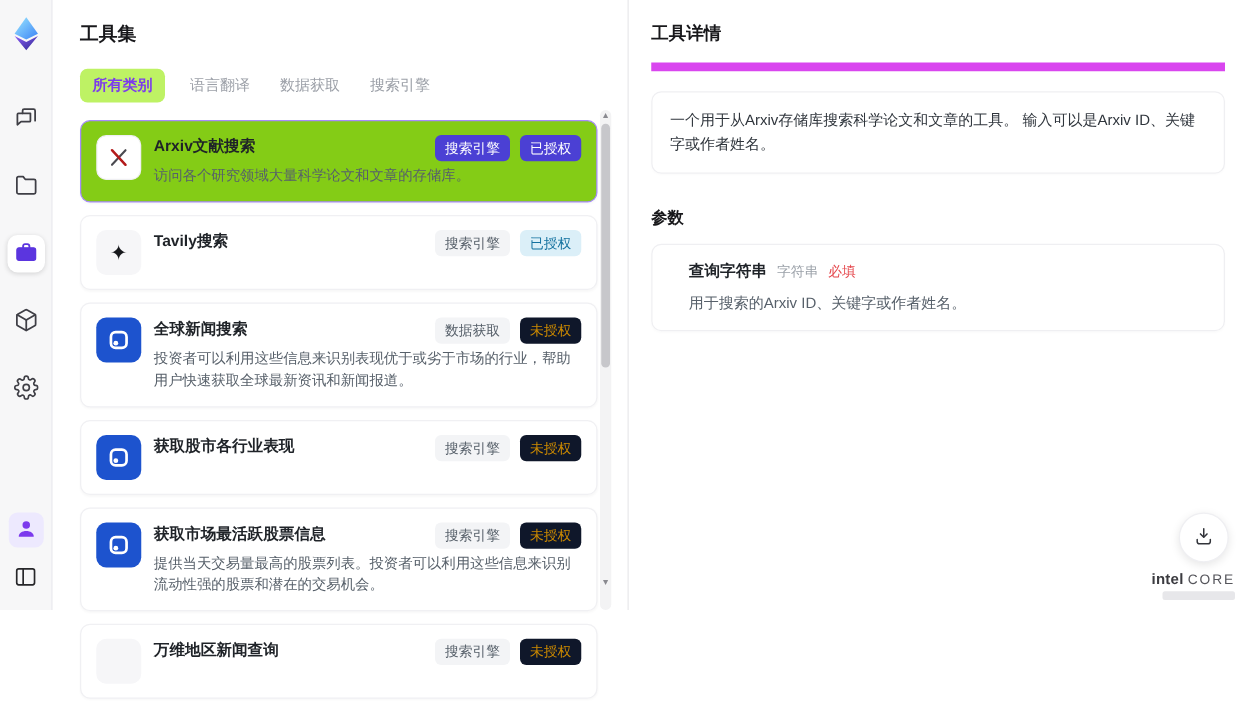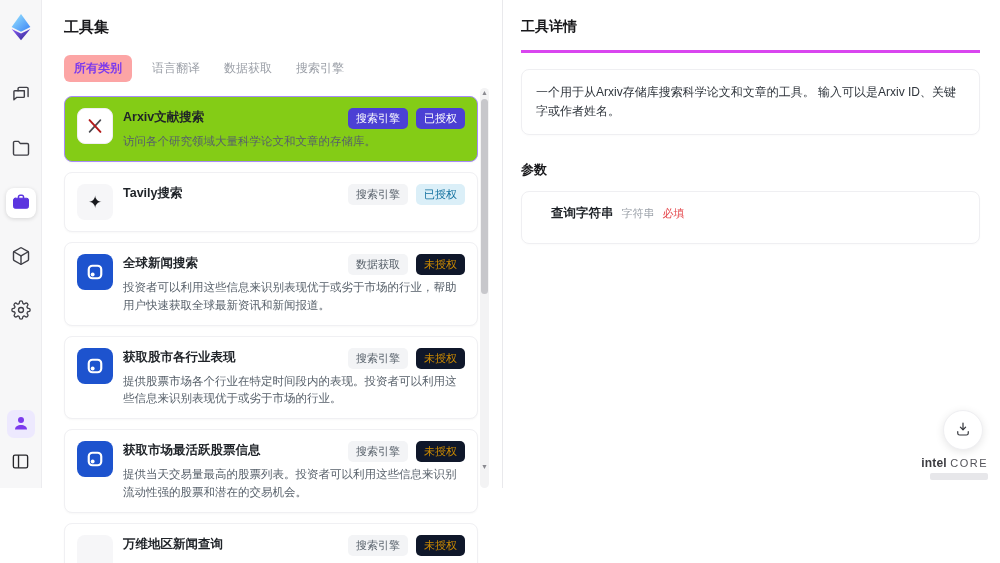--- a/index.html
+++ b/index.html
@@ -23,21 +23,21 @@
                display:flex; align-items:center; justify-content:center; border:none; cursor:pointer; }
   .user-chip svg { width:18px; height:18px; fill:#7C3AED; }
   .panel-btn { border:none; background:transparent; cursor:pointer; }
   .panel-btn svg { width:19px; height:19px; stroke:#27272A; fill:none; stroke-width:1.7; }
 
   
   .list-col { width:461px; flex:none; border-right:1px solid #E9E9EC; padding:18px 0 0 22px; position:relative; }
   .page-title { font-size:15px; font-weight:700; color:#18181B; margin-bottom:18px; }
   .tabs { display:flex; align-items:center; gap:16px; margin-bottom:14px; }
   .tab { font-size:12px; color:#9CA0A8; padding:5px 4px; border-radius:6px; cursor:pointer; }
-  .tab.active { background:#fca5a5; color:#7C3AED; padding:5px 10px; font-weight:600; }
+  .tab.active { background:#bef264; color:#7C3AED; padding:5px 10px; font-weight:600; }
 
   .cards { width:414px; }
   .card { display:flex; gap:10px; border:1px solid #F0F0F3; background:#fff; border-radius:8px;
           padding:11px 12px; margin-bottom:10px; box-shadow:0 1px 2px rgba(0,0,0,.03); cursor:pointer; }
   .card.selected { border:1.5px solid #A78BFA; background:#84cc16; }
   .tool-icon { width:36px; height:36px; border-radius:8px; flex:none; display:flex;
                align-items:center; justify-content:center; }
   .icon-arxiv { background:#fff; border:1px solid #EFEFF2; }
   .icon-tavily { background:#F6F6F8; color:#17181C; font-size:17px; }
   .icon-news { background:#1D53CE; }
@@ -55,21 +55,21 @@
 
   
   .scrollbar { position:absolute; top:88px; bottom:0; right:13px; width:9px; background:#F3F3F4; border-radius:5px; }
   .sb-thumb { position:absolute; top:11px; left:1px; width:7px; height:195px; background:#C7C7CB; border-radius:4px; }
   .sb-arrow { position:absolute; left:0; width:9px; font-size:7px; color:#8A8A90; text-align:center; line-height:10px; }
   .sb-arrow.up { top:0; } .sb-arrow.down { bottom:16px; }
 
   
   .detail-col { flex:1; padding:18px 20px 0 18px; }
   .detail-title { font-size:14px; font-weight:700; color:#18181B; padding-bottom:14px;
-                  border-bottom:3px solid #d946ef; margin-bottom:16px;font-family:Liberation Serif, serif; }
+                  border-bottom:7px solid #d946ef; margin-bottom:16px;font-family:Liberation Serif, serif; }
   .section-h { font-size:13px; font-weight:700; color:#18181B; margin-bottom:12px; }
   .info-box { border:1px solid #EFEFF2; border-radius:8px; padding:13px 14px; font-size:12px;
               color:#2F353C; line-height:1.6; margin-bottom:26px; box-shadow:0 1px 2px rgba(0,0,0,.02); }
   .param-box { border:1px solid #EFEFF2; border-radius:8px; padding:13px 29px; margin-bottom:10px;
                box-shadow:0 1px 2px rgba(0,0,0,.02); }
   .param-head { display:flex; align-items:baseline; gap:8px; margin-bottom:8px; }
   .param-name { font-size:12.5px; font-weight:700; color:#1F2328; }
   .param-type { font-size:11px; color:#9AA0A8; }
   .param-req  { font-size:11px; color:#E5484D; }
   .param-desc { font-size:12px; color:#57606A; }
@@ -222,21 +222,20 @@
             </svg>
           </span>
           <div class="tool-main">
             <div class="tool-head">
               <span class="tool-name">获取股市各行业表现</span>
               <span class="tool-badges">
                 <span class="badge badge-gray">搜索引擎</span>
                 <span class="badge badge-amber">未授权</span>
               </span>
             </div>
-            <div class="tool-desc">提供股票市场各个行业在特定时间段内的表现。投资者可以利用这些信息来识别表现优于或劣于市场的行业。</div>
           </div>
         </div>
         <div class="card">
           <span class="tool-icon icon-news">
             <svg viewBox="0 0 24 24" width="20" height="20">
               <rect x="4.5" y="4.5" width="15" height="15" rx="4.5" fill="none" stroke="#fff" stroke-width="2.6"></rect>
               <circle cx="9.2" cy="15" r="2.3" fill="#fff"></circle>
             </svg>
           </span>
           <div class="tool-main">
@@ -273,20 +272,21 @@
   <section class="detail-col">
     <h2 class="detail-title">工具详情</h2>
     <div class="info-box">一个用于从Arxiv存储库搜索科学论文和文章的工具。 输入可以是Arxiv ID、关键字或作者姓名。</div>
     <h3 class="section-h">参数</h3>
     <div class="param-box">
       <div class="param-head">
         <span class="param-name">查询字符串</span>
         <span class="param-type">字符串</span>
         <span class="param-req">必填</span>
       </div>
+      <div class="param-desc">用于搜索的Arxiv ID、关键字或作者姓名。</div>
     </div>
   </section>
 
   <button class="fab">
     <span><svg viewBox="0 0 24 24" width="18" height="18" style="stroke:#32343A;fill:none;stroke-width:1.6;stroke-linecap:round;stroke-linejoin:round">
       <path d="M12 4v8.5"></path>
           <path d="m8.5 9.5 3.5 3.5 3.5-3.5"></path>
           <path d="M5 15.5v2A2.5 2.5 0 0 0 7.5 20h9a2.5 2.5 0 0 0 2.5-2.5v-2"></path>
     </svg></span>
   </button>

